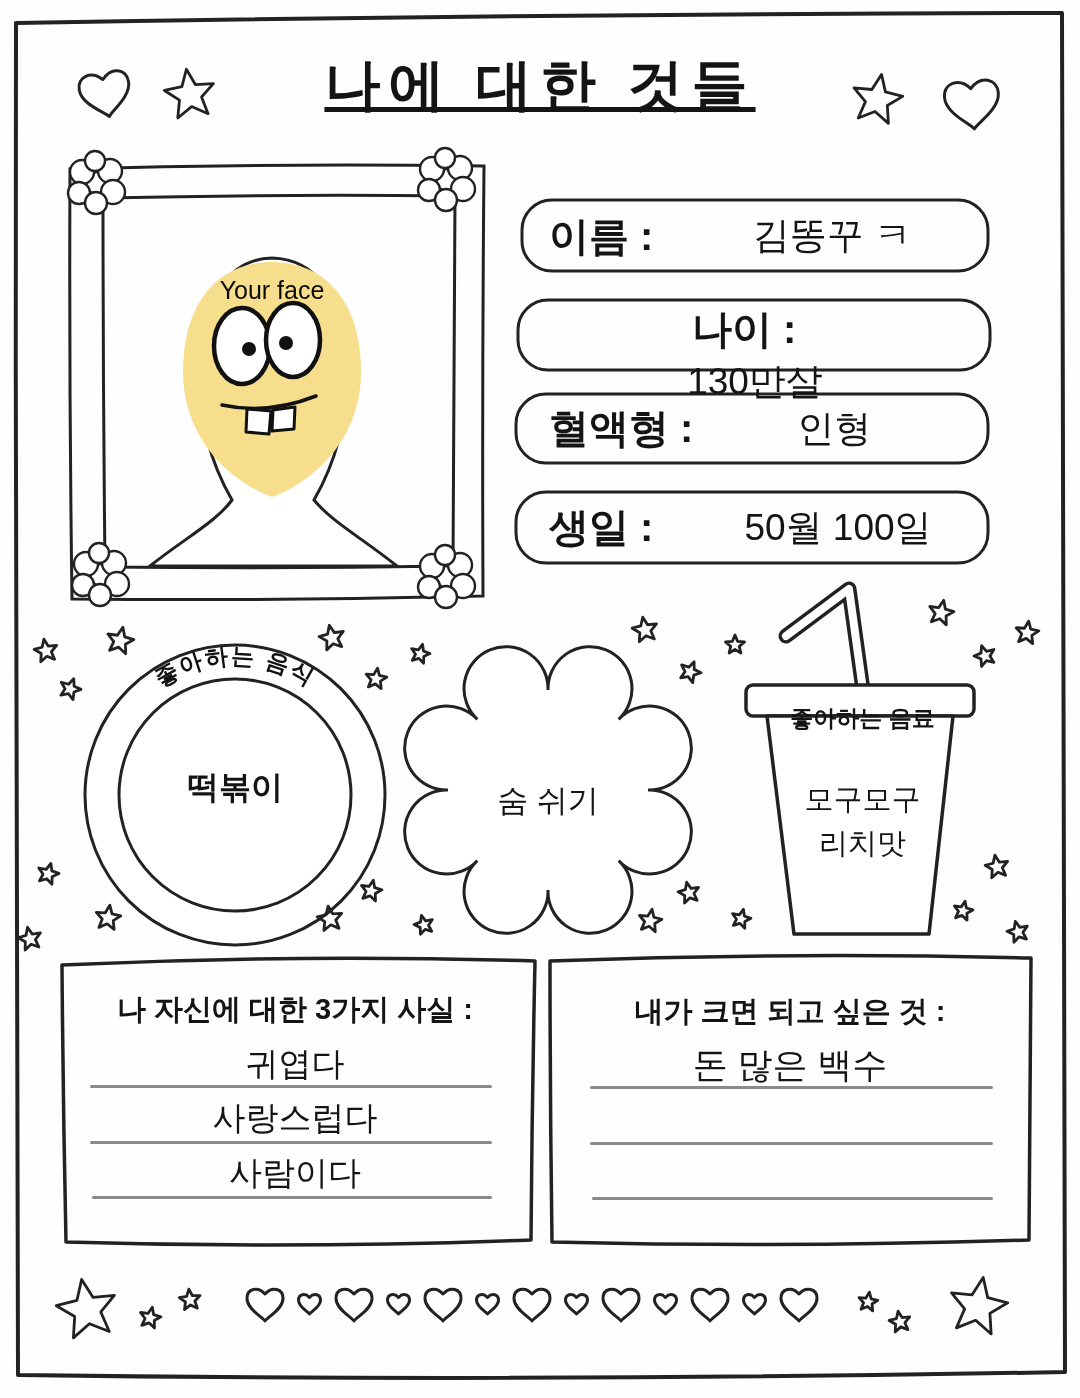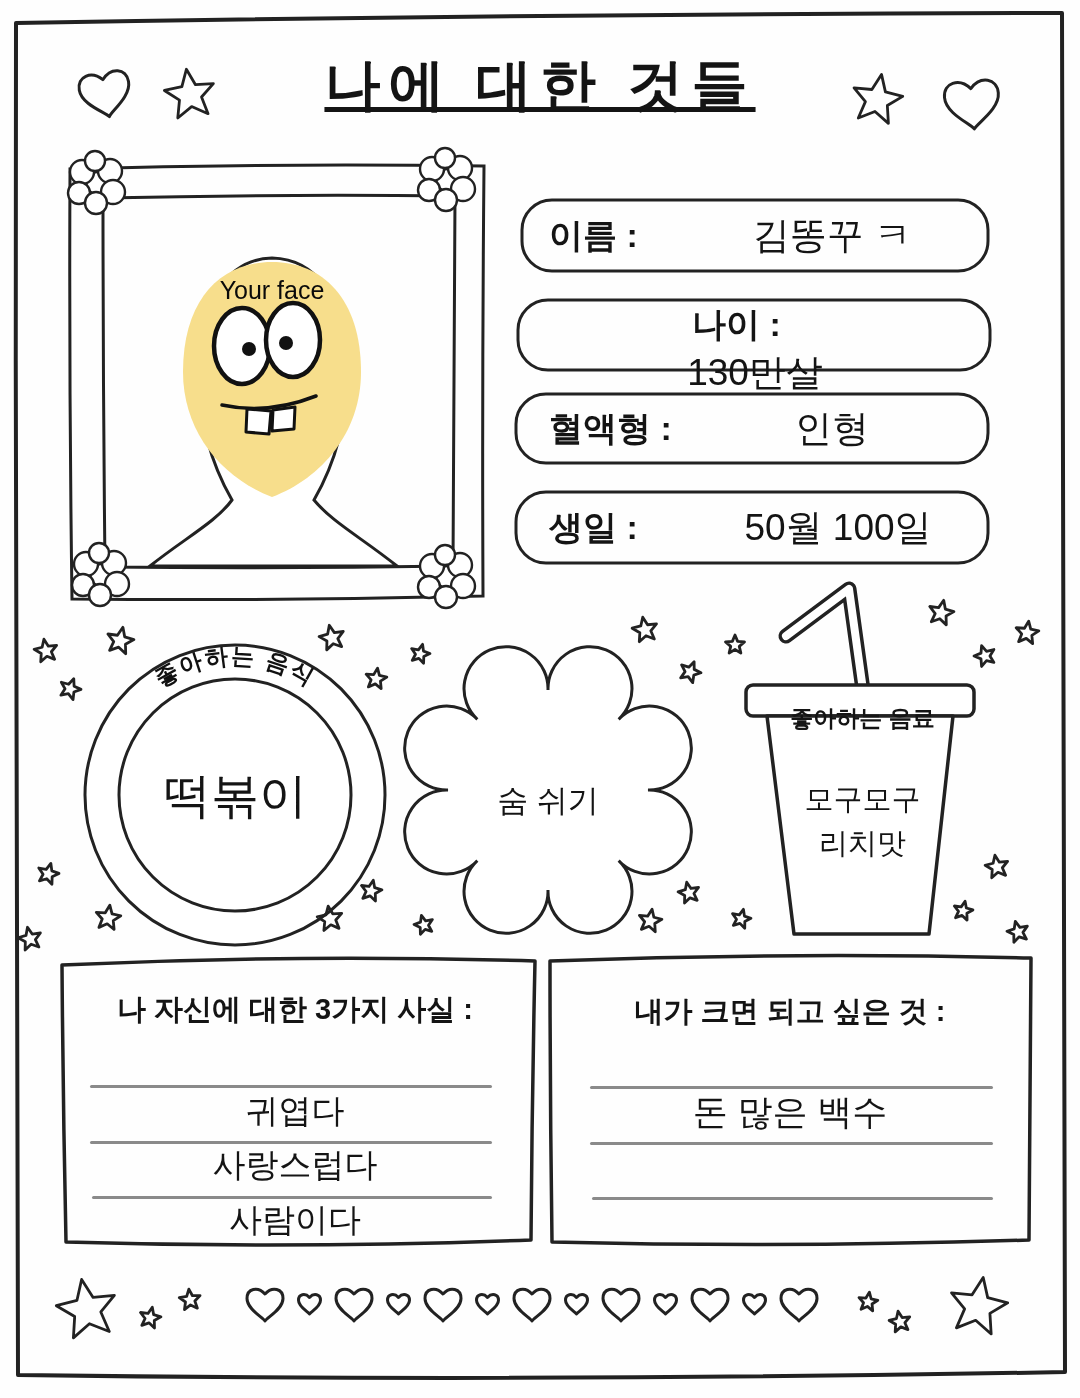--- a/index.html
+++ b/index.html
@@ -3,29 +3,29 @@
 <meta charset="utf-8">
 <style>
   html,body{margin:0;padding:0;background:#ffffff;}
   .page{position:relative;width:1080px;height:1398px;background:#fefefe;overflow:hidden;
         font-family:"Liberation Sans", sans-serif;color:#141414;}
   svg.art{position:absolute;left:0;top:0;z-index:1;}
   .t{position:absolute;z-index:3;text-align:center;line-height:1.1;white-space:nowrap;}
   .title{font-size:56px;font-weight:900;letter-spacing:8px;text-decoration:underline;}
   .yourface{font-size:25px;font-weight:500;letter-spacing:0px;color:#0a0a0a;}
   .field-row{position:absolute;z-index:3;display:flex;align-items:center;}
-  .field-label{font-size:34px;font-weight:700;min-width:140px;text-align:left;padding-left:14px;}
+  .field-label{font-size:40px;font-weight:700;min-width:140px;text-align:left;padding-left:14px;}
   .field-value{flex:1;text-align:center;font-size:37px;font-weight:400;}
-  .plate-value{font-size:48px;font-weight:400;}
+  .plate-value{font-size:32px;font-weight:700;}
   .hobby-label{font-size:30px;font-weight:600;}
   .hobby-value{font-size:31px;font-weight:500;}
   .drink-label{font-size:23px;font-weight:600;}
   .drink-value{font-size:29px;font-weight:500;}
   .box-title{font-size:29px;font-weight:700;}
-  .box-answer{font-size:33px;font-weight:400;margin-top:47px;}
+  .box-answer{font-size:33px;font-weight:400;}
   .uline{position:absolute;z-index:2;height:3px;background:#8a8a8a;border-radius:2px;}
 </style>
 </head>
 <body>
 
 <div class="page">
 
   <svg class="art" width="1080" height="1398" viewBox="0 0 1080 1398">
     <defs>
       <path id="star-shape" d="M 0 -1 L .264 -.364 L .951 -.309 L .428 .139 L .588 .809 L 0 .45 L -.588 .809 L -.428 .139 L -.951 -.309 L -.264 -.364 Z" fill="none" stroke="#222" stroke-width="2.8" vector-effect="non-scaling-stroke" stroke-linejoin="round"></path>

